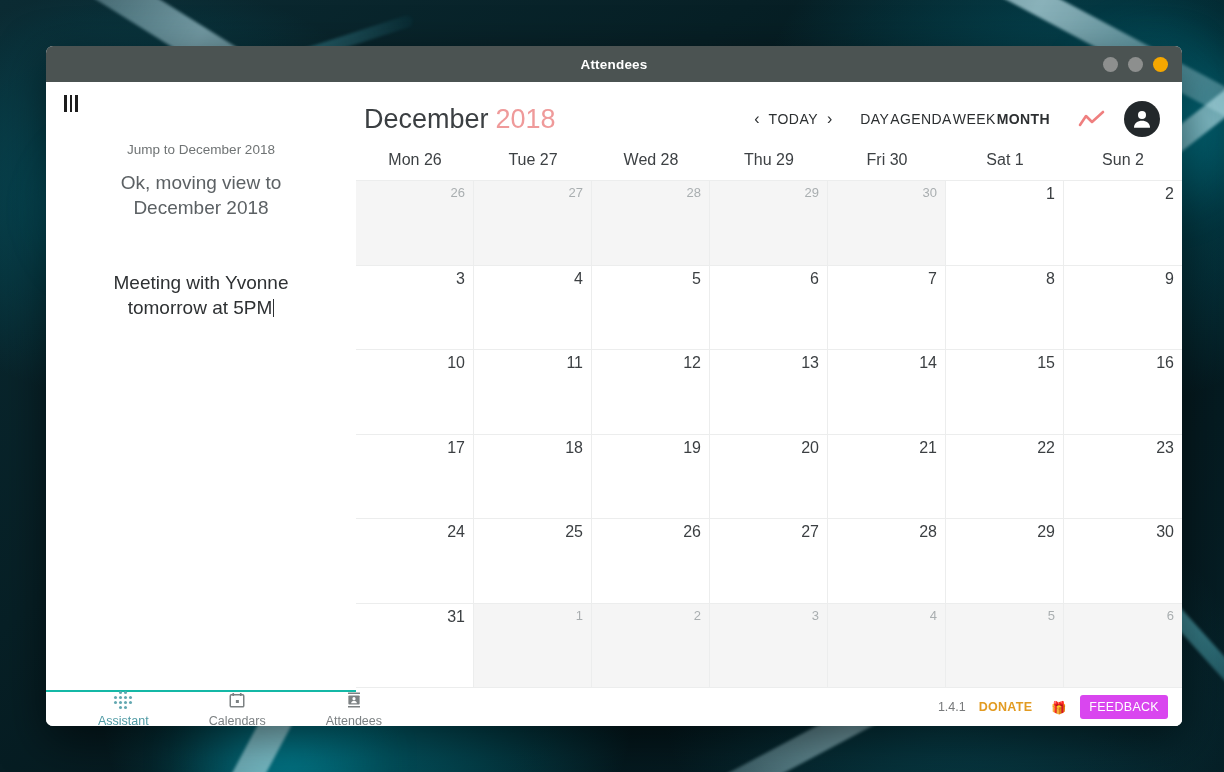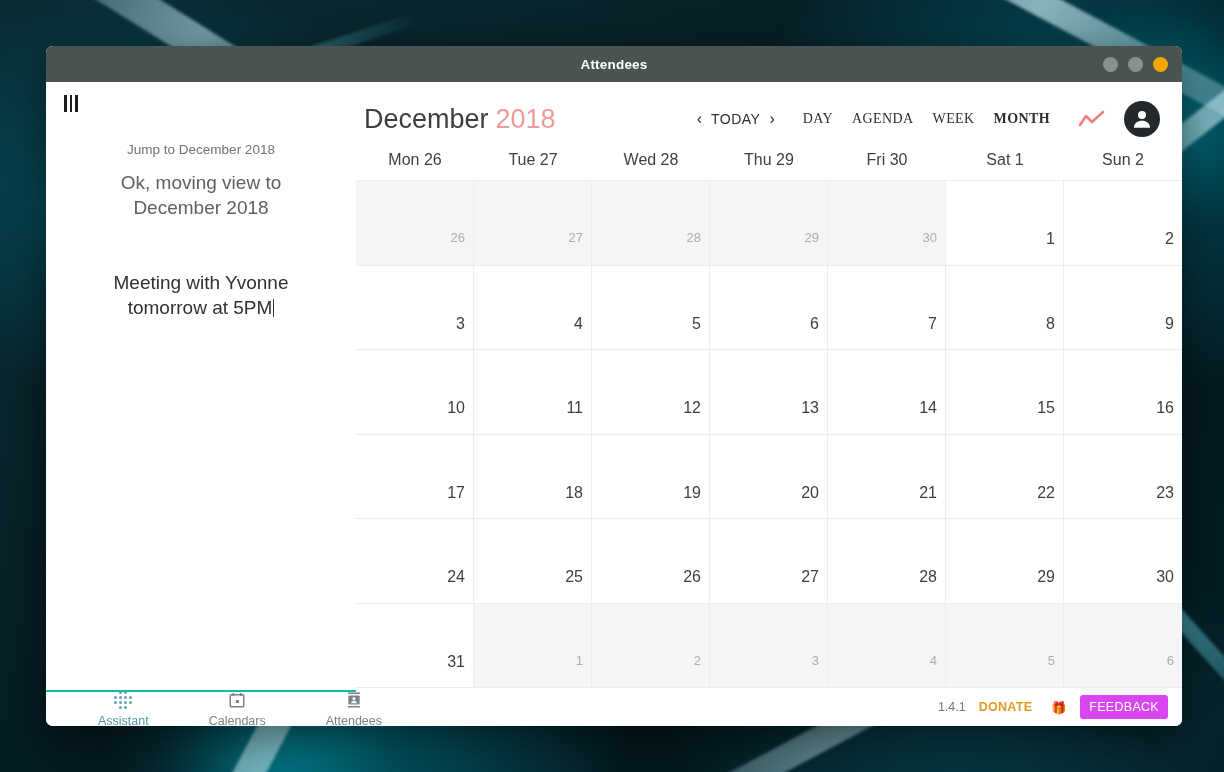--- a/index.html
+++ b/index.html
@@ -219,21 +219,21 @@
     cursor: pointer;
     line-height: 1;
     padding: 2px;
   }
   #today-btn {
     font-size: 14px;
     color: #2c2f31;
     letter-spacing: 0.5px;
     cursor: pointer;
   }
-  #view-group { display: flex; align-items: center; gap: 19px; margin-left: 26px; font-family: Liberation Serif, serif; }
+  #view-group { display: flex; align-items: center; gap: 1px; margin-left: 26px; }
   .viewbtn {
     font-size: 14px;
     color: #2c2f31;
     letter-spacing: 0.4px;
     cursor: pointer;
   }
   .viewbtn.active { font-weight: bold; }
   #trend-btn { margin-left: 28px; cursor: pointer; display: flex; align-items: center; }
   #avatar-btn {
     margin-left: 18px;
@@ -274,21 +274,21 @@
     border-right: 1px solid #eceded;
     border-bottom: 1px solid #eceded;
     padding: 4px 8px 0 0;
     text-align: right;
     position: relative;
     background: #ffffff;
     overflow: hidden;
   }
   .cell:nth-child(7n) { border-right: none; }
   .cell.other { background: #f5f5f5; }
-  .cell .dnum { font-size: 16px; color: #3b3f42; margin-top: 45px; }
+  .cell .dnum { font-size: 16px; color: #3b3f42; }
   .cell.other .dnum { font-size: 13px; color: #a9aeb0; }
 
   
   #calfooter {
     height: 38px;
     flex: none;
     display: flex;
     align-items: center;
     justify-content: flex-end;
     gap: 13px;

